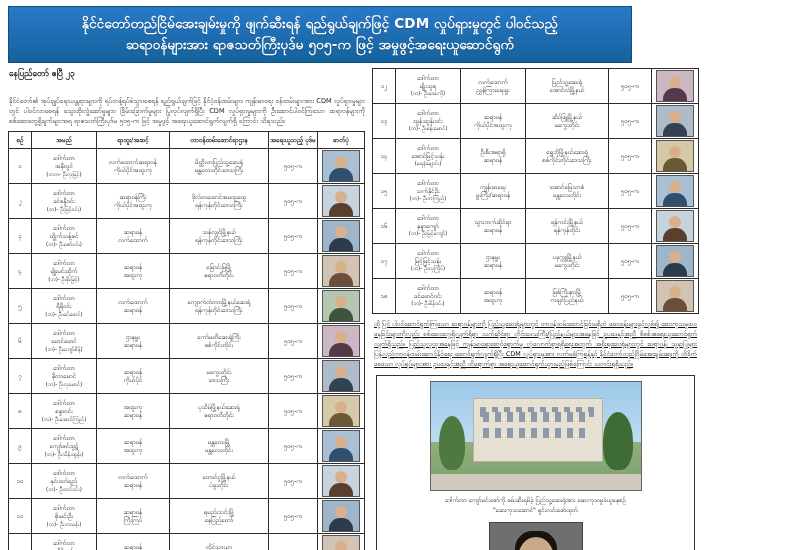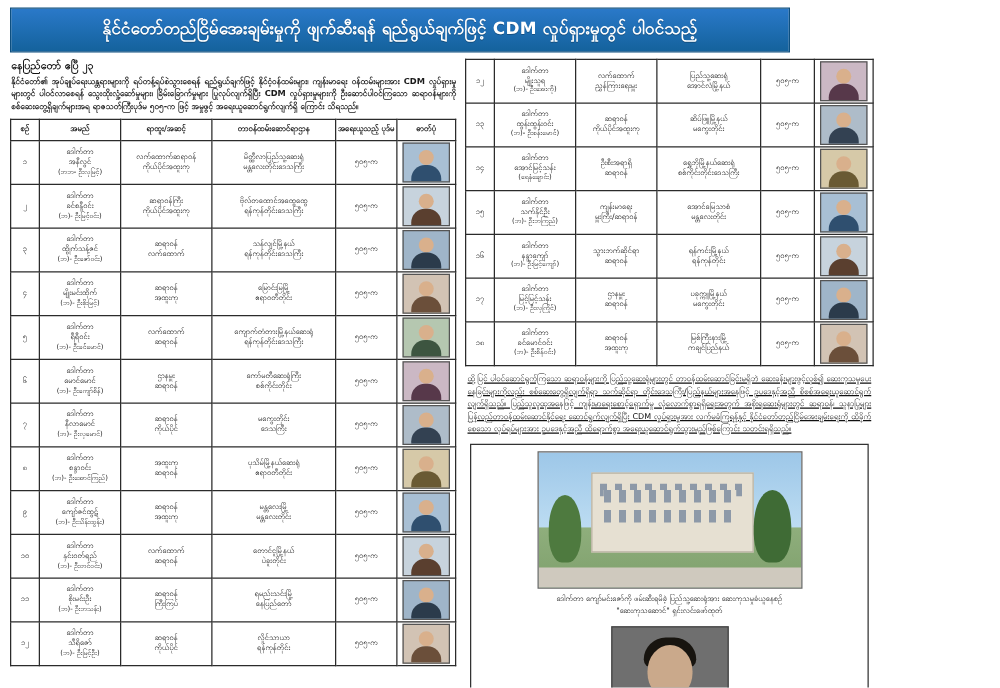--- a/index.html
+++ b/index.html
@@ -34,26 +34,25 @@
   .body{
     display:flex;
     gap:7px;
     margin-top:5px;
     height:486px;
   }
   .col-left{width:392px;display:flex;flex-direction:column;}
   .col-right{width:386px;display:flex;flex-direction:column;}
 
   .intro-head{
-    font-size:8.5px;font-weight:bold;margin:0 0 2px 1px;color:#111;
+    font-size:8.5px;font-weight:bold;margin:0 0 17px 1px;color:#111;
   }
   .intro-body{
     font-size:6.6px;line-height:1.5;color:#1a1a1a;text-align:justify;
     margin:0 0 4px 1px;
-    font-weight:bold;
   }
 
   
   table{border-collapse:collapse;width:100%;table-layout:fixed;}
   td,th{
     border:1px solid #2b2b2b;
     font-size:6.1px;
     line-height:1.35;
     text-align:center;
     vertical-align:middle;
@@ -148,20 +147,21 @@
   .portrait .head{position:absolute;left:50%;top:14px;width:36px;height:42px;border-radius:50% 50% 46% 46%;transform:translateX(-50%);background:#caa98b;}
   .portrait .hair{position:absolute;left:50%;top:8px;width:42px;height:24px;border-radius:22px 22px 8px 8px;transform:translateX(-50%);background:#17140f;}
 </style>
 </head>
 <body>
 
 <div class="page">
 
   <div class="banner">
     <div class="line">နိုင်ငံတော်တည်ငြိမ်အေးချမ်းမှုကို ဖျက်ဆီးရန် ရည်ရွယ်ချက်ဖြင့် CDM လှုပ်ရှားမှုတွင် ပါဝင်သည့်</div>
+    <div class="line">ဆရာဝန်များအား ရာဇသတ်ကြီးပုဒ်မ ၅၀၅-က ဖြင့် အမှုဖွင့်အရေးယူဆောင်ရွက်</div>
   </div>
 
   <div class="body">
 
     <div class="col-left">
       <div class="intro-head">နေပြည်တော်  ဧပြီ  ၂၃</div>
       <div class="intro-body">နိုင်ငံတော်၏ အုပ်ချုပ်ရေးယန္တရားများကို ရပ်တန့်ရပ်စဲသွားစေရန် ရည်ရွယ်ချက်ဖြင့် နိုင်ငံ့ဝန်ထမ်းများ၊ ကျန်းမာရေး ဝန်ထမ်းများအား CDM လှုပ်ရှားမှုများတွင် ပါဝင်လာစေရန် သွေးထိုးလှုံ့ဆော်မှုများ၊ ခြိမ်းခြောက်မှုများ ပြုလုပ်လျက်ရှိပြီး CDM လှုပ်ရှားမှုများကို ဦးဆောင်ပါဝင်ကြသော ဆရာဝန်များကို စစ်ဆေးတွေ့ရှိချက်များအရ ရာဇသတ်ကြီးပုဒ်မ ၅၀၅-က ဖြင့် အမှုဖွင့် အရေးယူဆောင်ရွက်လျက်ရှိ ကြောင်း သိရသည်။</div>
 
       <table>
         <thead>

